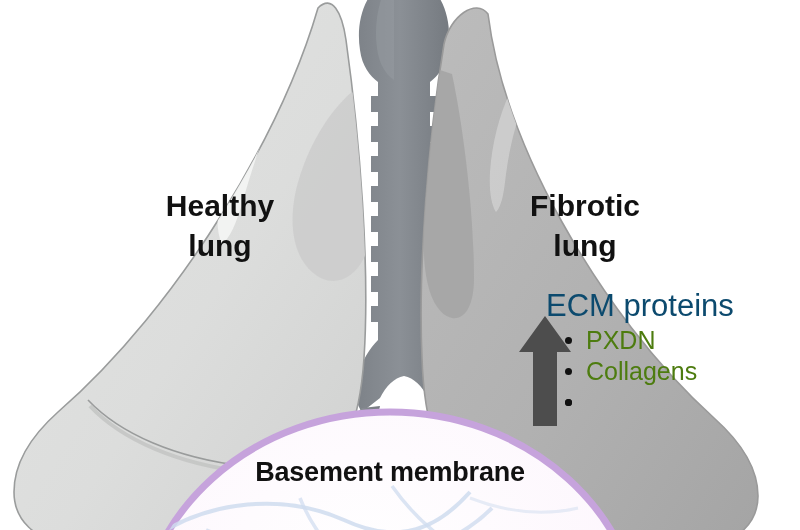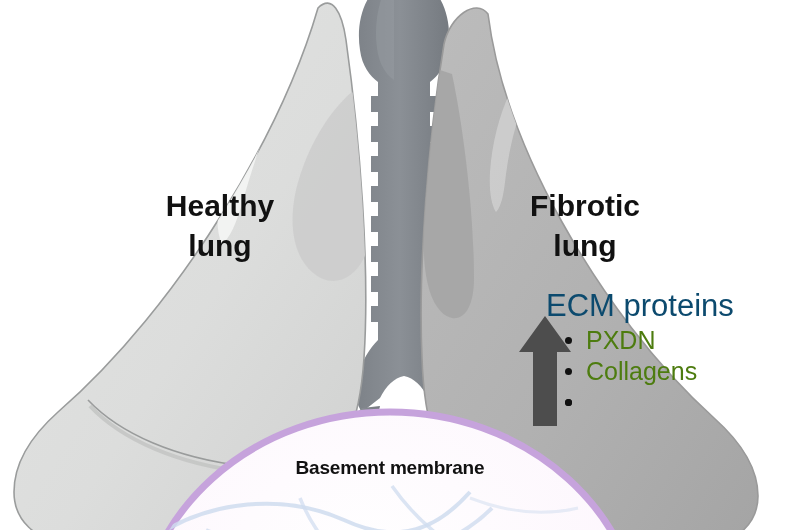--- a/index.html
+++ b/index.html
@@ -81,21 +81,21 @@
     width: 7px;
     height: 7px;
     border-radius: 50%;
     background: #111111;
   }
   #bm-label {
     left: 150px;
     top: 457px;
     width: 480px;
     text-align: center;
-    font-size: 19px;
+    font-size: 27px;
     font-weight: bold;
     letter-spacing: -0.2px;
   }
 </style>
 </head>
 <body>
 
 <div id="figure">
 
   <svg id="scene" viewBox="0 0 800 530" xmlns="http://www.w3.org/2000/svg">

